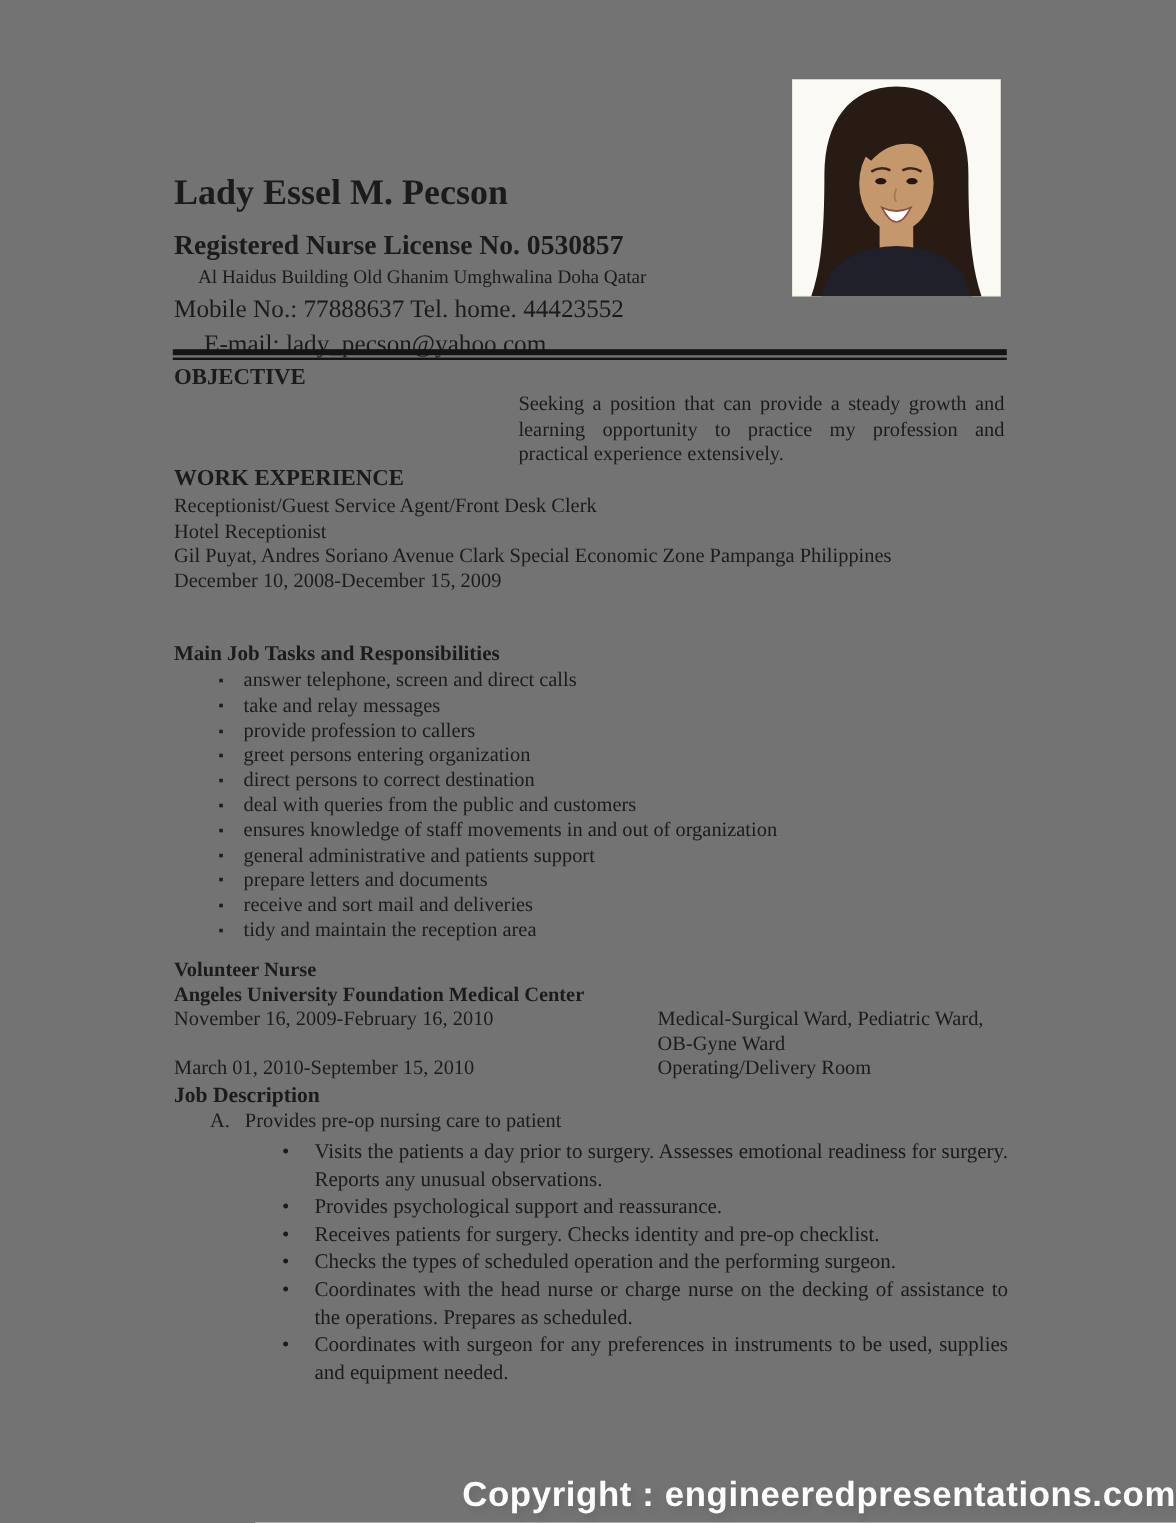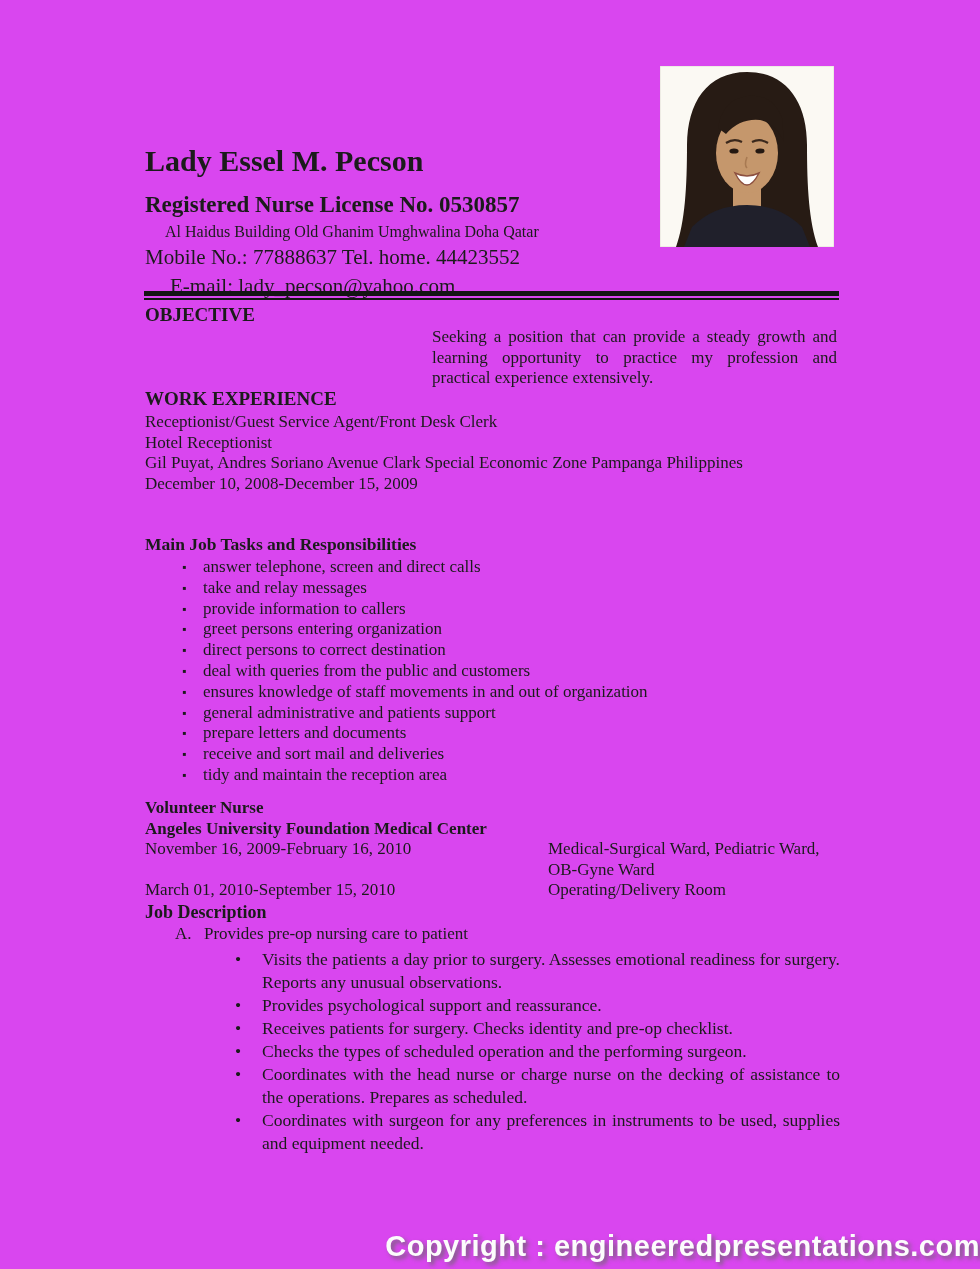--- a/index.html
+++ b/index.html
@@ -1,18 +1,18 @@
 <!DOCTYPE html>
 <html><head>
 <meta charset="utf-8">
 <style>
   html,body { margin:0; padding:0; background:#ffffff; }
   .page {
     position:relative; width:980px; height:1269px; overflow:hidden;
-    background:#d946ef; color:#1b1b1b;
+    background:#737373; color:#1b1b1b;
     font-family:"Liberation Serif", serif;
   }
   
   .header { position:absolute; left:145px; top:144px; width:500px; }
   .name    { font-size:30px; font-weight:bold; line-height:1.12; }
   .license { font-size:23px; font-weight:bold; margin-top:14px; }
   .address { font-size:16px; font-family:Liberation Serif, serif; margin-top:5px;margin-left:20px; }
   .phone   { font-size:21px; margin-top:4px; }
   .email   { font-size:21px; margin-top:4px;margin-left:25px; }
   .photo { position:absolute; left:660px; top:66px; width:174px; height:181px; }
@@ -115,21 +115,21 @@
     <li>
         <span class="sq">▪</span>
         <span>answer telephone, screen and direct calls</span>
       </li>
     <li>
         <span class="sq">▪</span>
         <span>take and relay messages</span>
       </li>
     <li>
         <span class="sq">▪</span>
-        <span>provide information to callers</span>
+        <span>provide profession to callers</span>
       </li>
     <li>
         <span class="sq">▪</span>
         <span>greet persons entering organization</span>
       </li>
     <li>
         <span class="sq">▪</span>
         <span>direct persons to correct destination</span>
       </li>
     <li>

